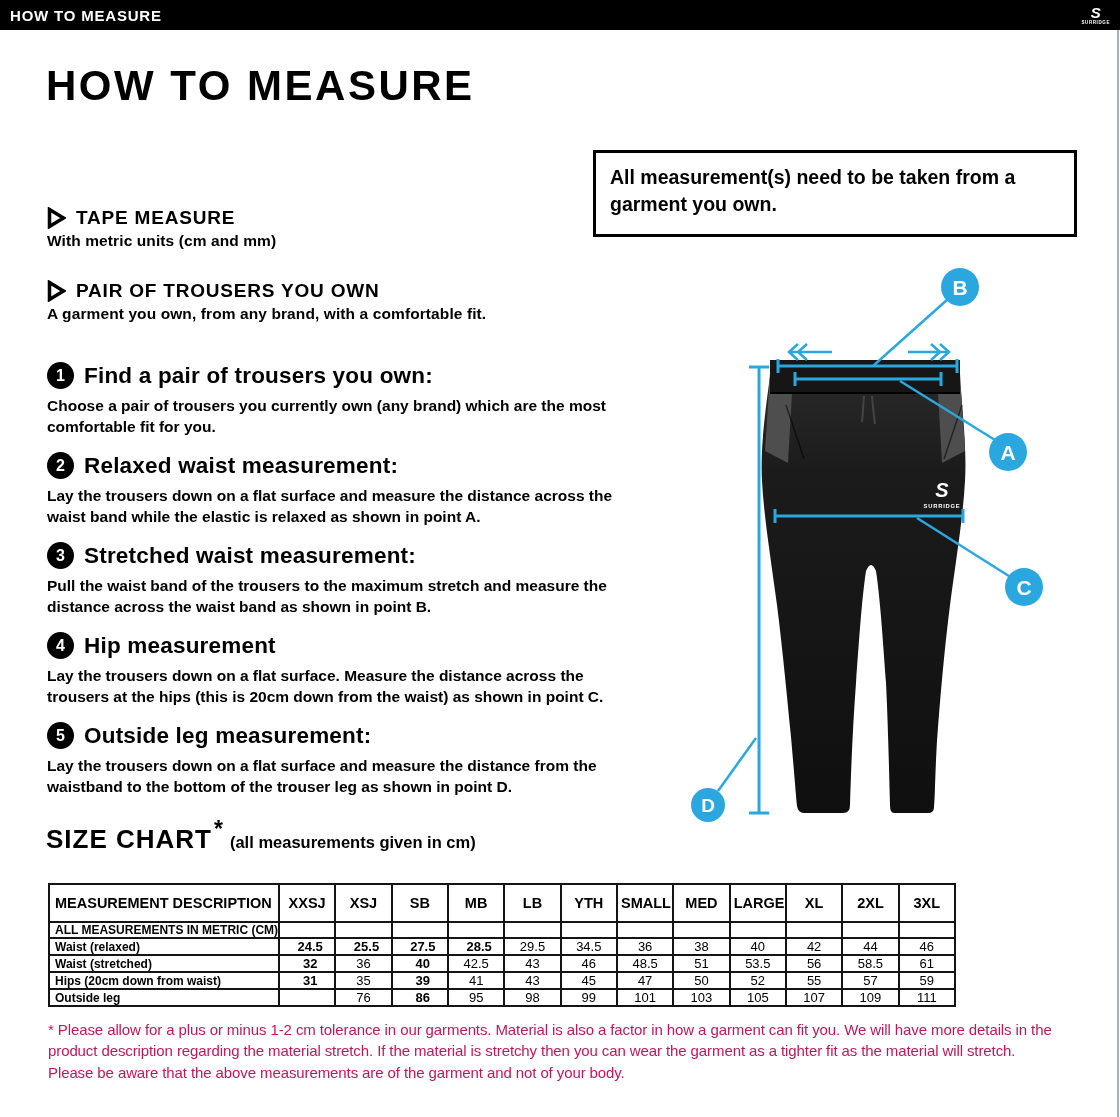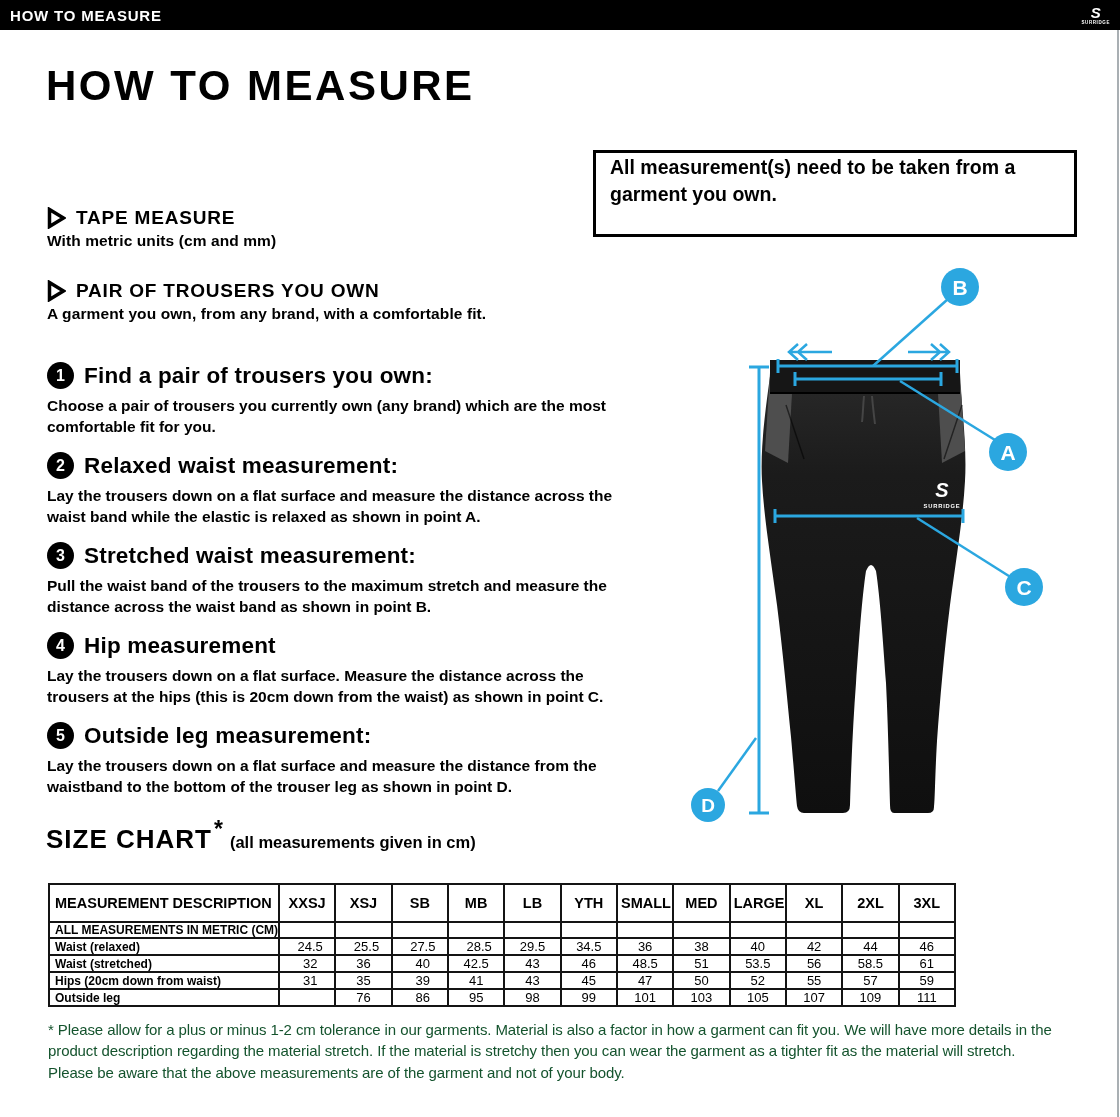--- a/index.html
+++ b/index.html
@@ -20,21 +20,21 @@
   .ywn{position:absolute;left:47px;top:146px;font-size:27px;font-weight:800;letter-spacing:1.5px;}
 
   
   .need-item{position:absolute;left:47px;}
   .need-head{display:flex;align-items:center;gap:10px;}
   .need-title{font-size:19px;font-weight:800;letter-spacing:.8px;}
   .need-desc{font-size:15.5px;font-weight:700;margin-top:3px;letter-spacing:.1px;}
 
   
   .note-box{position:absolute;left:593px;top:150px;width:484px;height:87px;border:3px solid #000;
-            box-sizing:border-box;padding:1px 14px;font-size:19.5px;font-weight:700;line-height:1.4;}
+            box-sizing:border-box;padding:11px 14px;font-size:19.5px;font-weight:700;line-height:1.4;}
 
   
   .step{position:absolute;left:47px;width:585px;}
   .step-head{display:flex;align-items:center;gap:10px;}
   .badge{width:27px;height:27px;border-radius:50%;background:#000;color:#fff;
          font-size:16px;font-weight:800;display:flex;align-items:center;justify-content:center;flex:0 0 27px;}
   .step-title{font-size:22.5px;font-weight:700;letter-spacing:.2px;}
   .step-desc{margin-top:6px;font-size:15.5px;font-weight:700;line-height:1.36;}
 
   
@@ -43,24 +43,24 @@
   .sc-star{font-size:23px;font-weight:800;position:relative;top:-11px;margin-left:2px;}
   .sc-sub{font-size:16.5px;font-weight:700;margin-left:7px;}
 
   table.size-chart{position:absolute;left:48px;top:883px;width:908px;border-collapse:collapse;table-layout:fixed;}
   .size-chart th,.size-chart td{border:2px solid #141414;overflow:hidden;white-space:nowrap;box-sizing:border-box;}
   .size-chart thead th{font-size:14.5px;font-weight:800;height:38px;text-align:center;padding:1px 3px;}
   .size-chart thead th:first-child{text-align:left;padding-left:5px;}
   .size-chart tr.metric td{font-size:12px;font-weight:800;height:16px;text-align:left;padding:0 5px;}
   .size-chart tbody td{height:17px;font-size:13px;text-align:center;font-weight:400;padding:0 2px;}
   .size-chart tbody td.rowlabel{font-size:12px;font-weight:700;text-align:left;padding:0 5px;margin-left:33px;}
-  .size-chart tbody td.b{font-weight:400;padding-left:8px;}
+  .size-chart tbody td.b{font-weight:700;padding-left:8px;}
 
   .footnote{position:absolute;left:48px;top:1019px;width:1016px;font-size:15px;line-height:1.42;
-            letter-spacing:-.1px;color:#14532d;}
+            letter-spacing:-.1px;color:#be185d;}
 
   .diagram{position:absolute;left:690px;top:255px;width:420px;height:580px;}
   .right-edge{position:absolute;left:1117px;top:30px;width:2px;height:1087px;background:#a9afb3;}
 </style>
 </head>
 <body>
 
 <div class="page">
 
   <div class="topbar">

